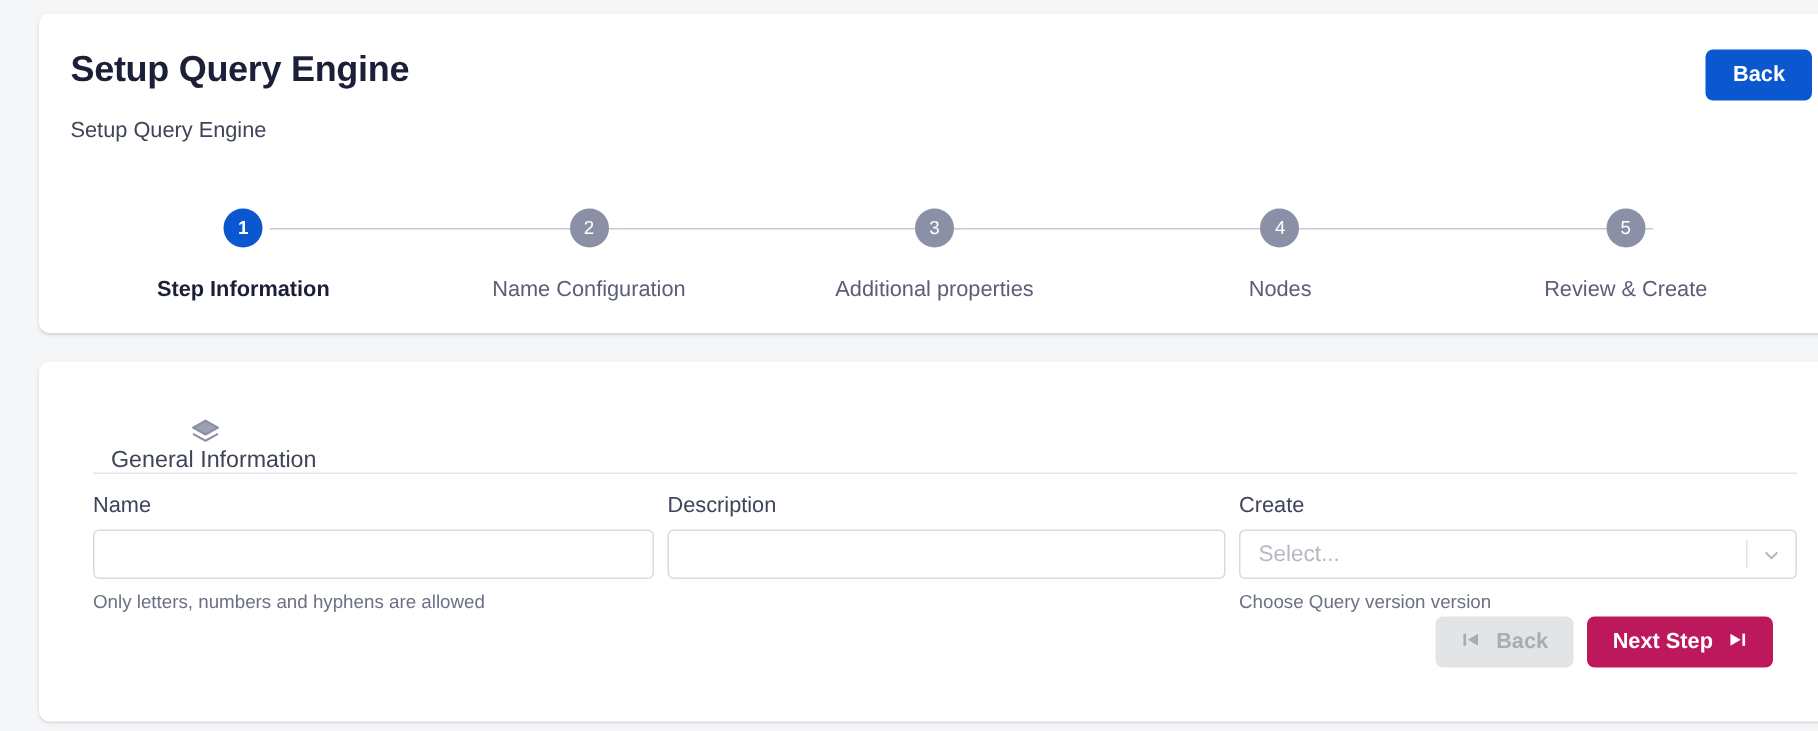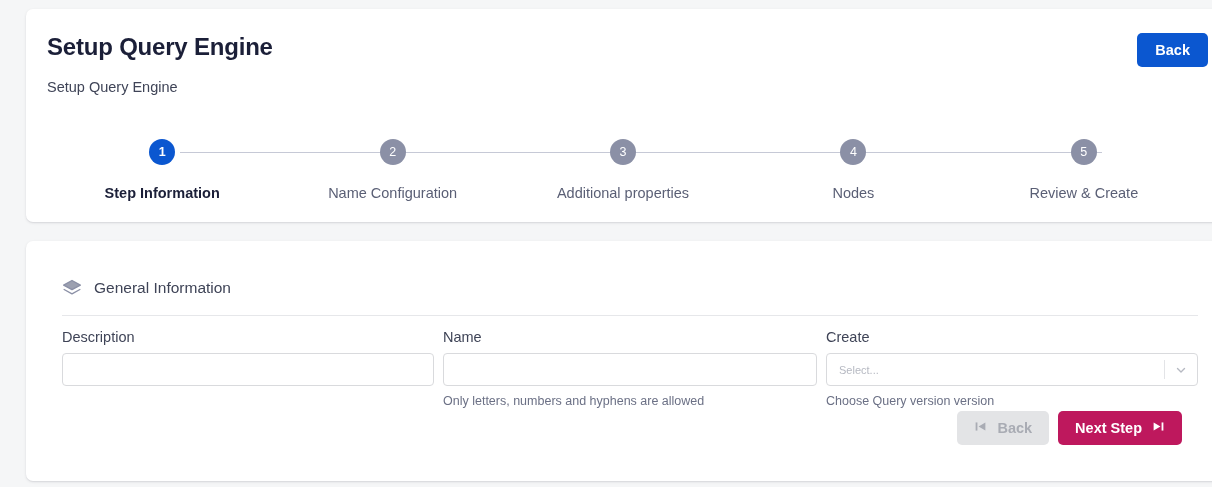--- a/index.html
+++ b/index.html
@@ -139,20 +139,21 @@
     font-weight: bold;
   }
 
   
   .section-head {
     position: absolute;
     left: 36px;
     top: 37px;
     display: flex;
     align-items: center;
+    flex-direction: column;
   }
   .layers-icon { width: 20px; height: 20px; display: block; }
   .section-title {
     margin-left: 12px;
     font-size: 15.5px;
     color: #3f4457;
   }
   .divider {
     position: absolute;
     left: 36px;
@@ -207,21 +208,21 @@
     border: 1px solid #d9dadd;
     border-radius: 4px;
     background: #ffffff;
     display: flex;
     align-items: center;
     cursor: pointer;
   }
   .select-value {
     flex: 1;
     padding-left: 12px;
-    font-size: 11px;
+    font-size: 15px;
     color: #b6b9c2;
   }
   .select-sep {
     width: 1px;
     height: 19px;
     background: #e3e4e7;
   }
   .select-arrow {
     width: 32px;
     display: flex;
@@ -325,30 +326,30 @@
           <polyline points="2,13.5 12,19 22,13.5" fill="none"></polyline>
         </svg>
       </span>
       <span class="section-title">General Information</span>
     </div>
 
     <div class="divider"></div>
 
     <div class="fields">
 
+      <div class="field name">
+        <label class="field-label">Name</label>
+        <input class="text-input" type="text" placeholder="" style="">
+        <div class="helper-text">Only letters, numbers and hyphens are allowed</div>
+      </div>
+
       <div class="field description">
         <label class="field-label">Description</label>
         <input class="text-input" type="text" placeholder="" style="">
         <div class="helper-text"></div>
-      </div>
-
-      <div class="field name">
-        <label class="field-label">Name</label>
-        <input class="text-input" type="text" placeholder="" style="">
-        <div class="helper-text">Only letters, numbers and hyphens are allowed</div>
       </div>
 
       <div class="field version">
         <label class="field-label">Create</label>
         <div class="select-control">
           <span class="select-value">Select...</span>
           <span class="select-sep"></span>
           <span class="select-arrow">
             <svg width="14" height="14" viewBox="0 0 20 20" fill="none" stroke="#b6b9c2" stroke-width="2" stroke-linecap="round" stroke-linejoin="round">
               <polyline points="5,8 10,13 15,8"></polyline>

